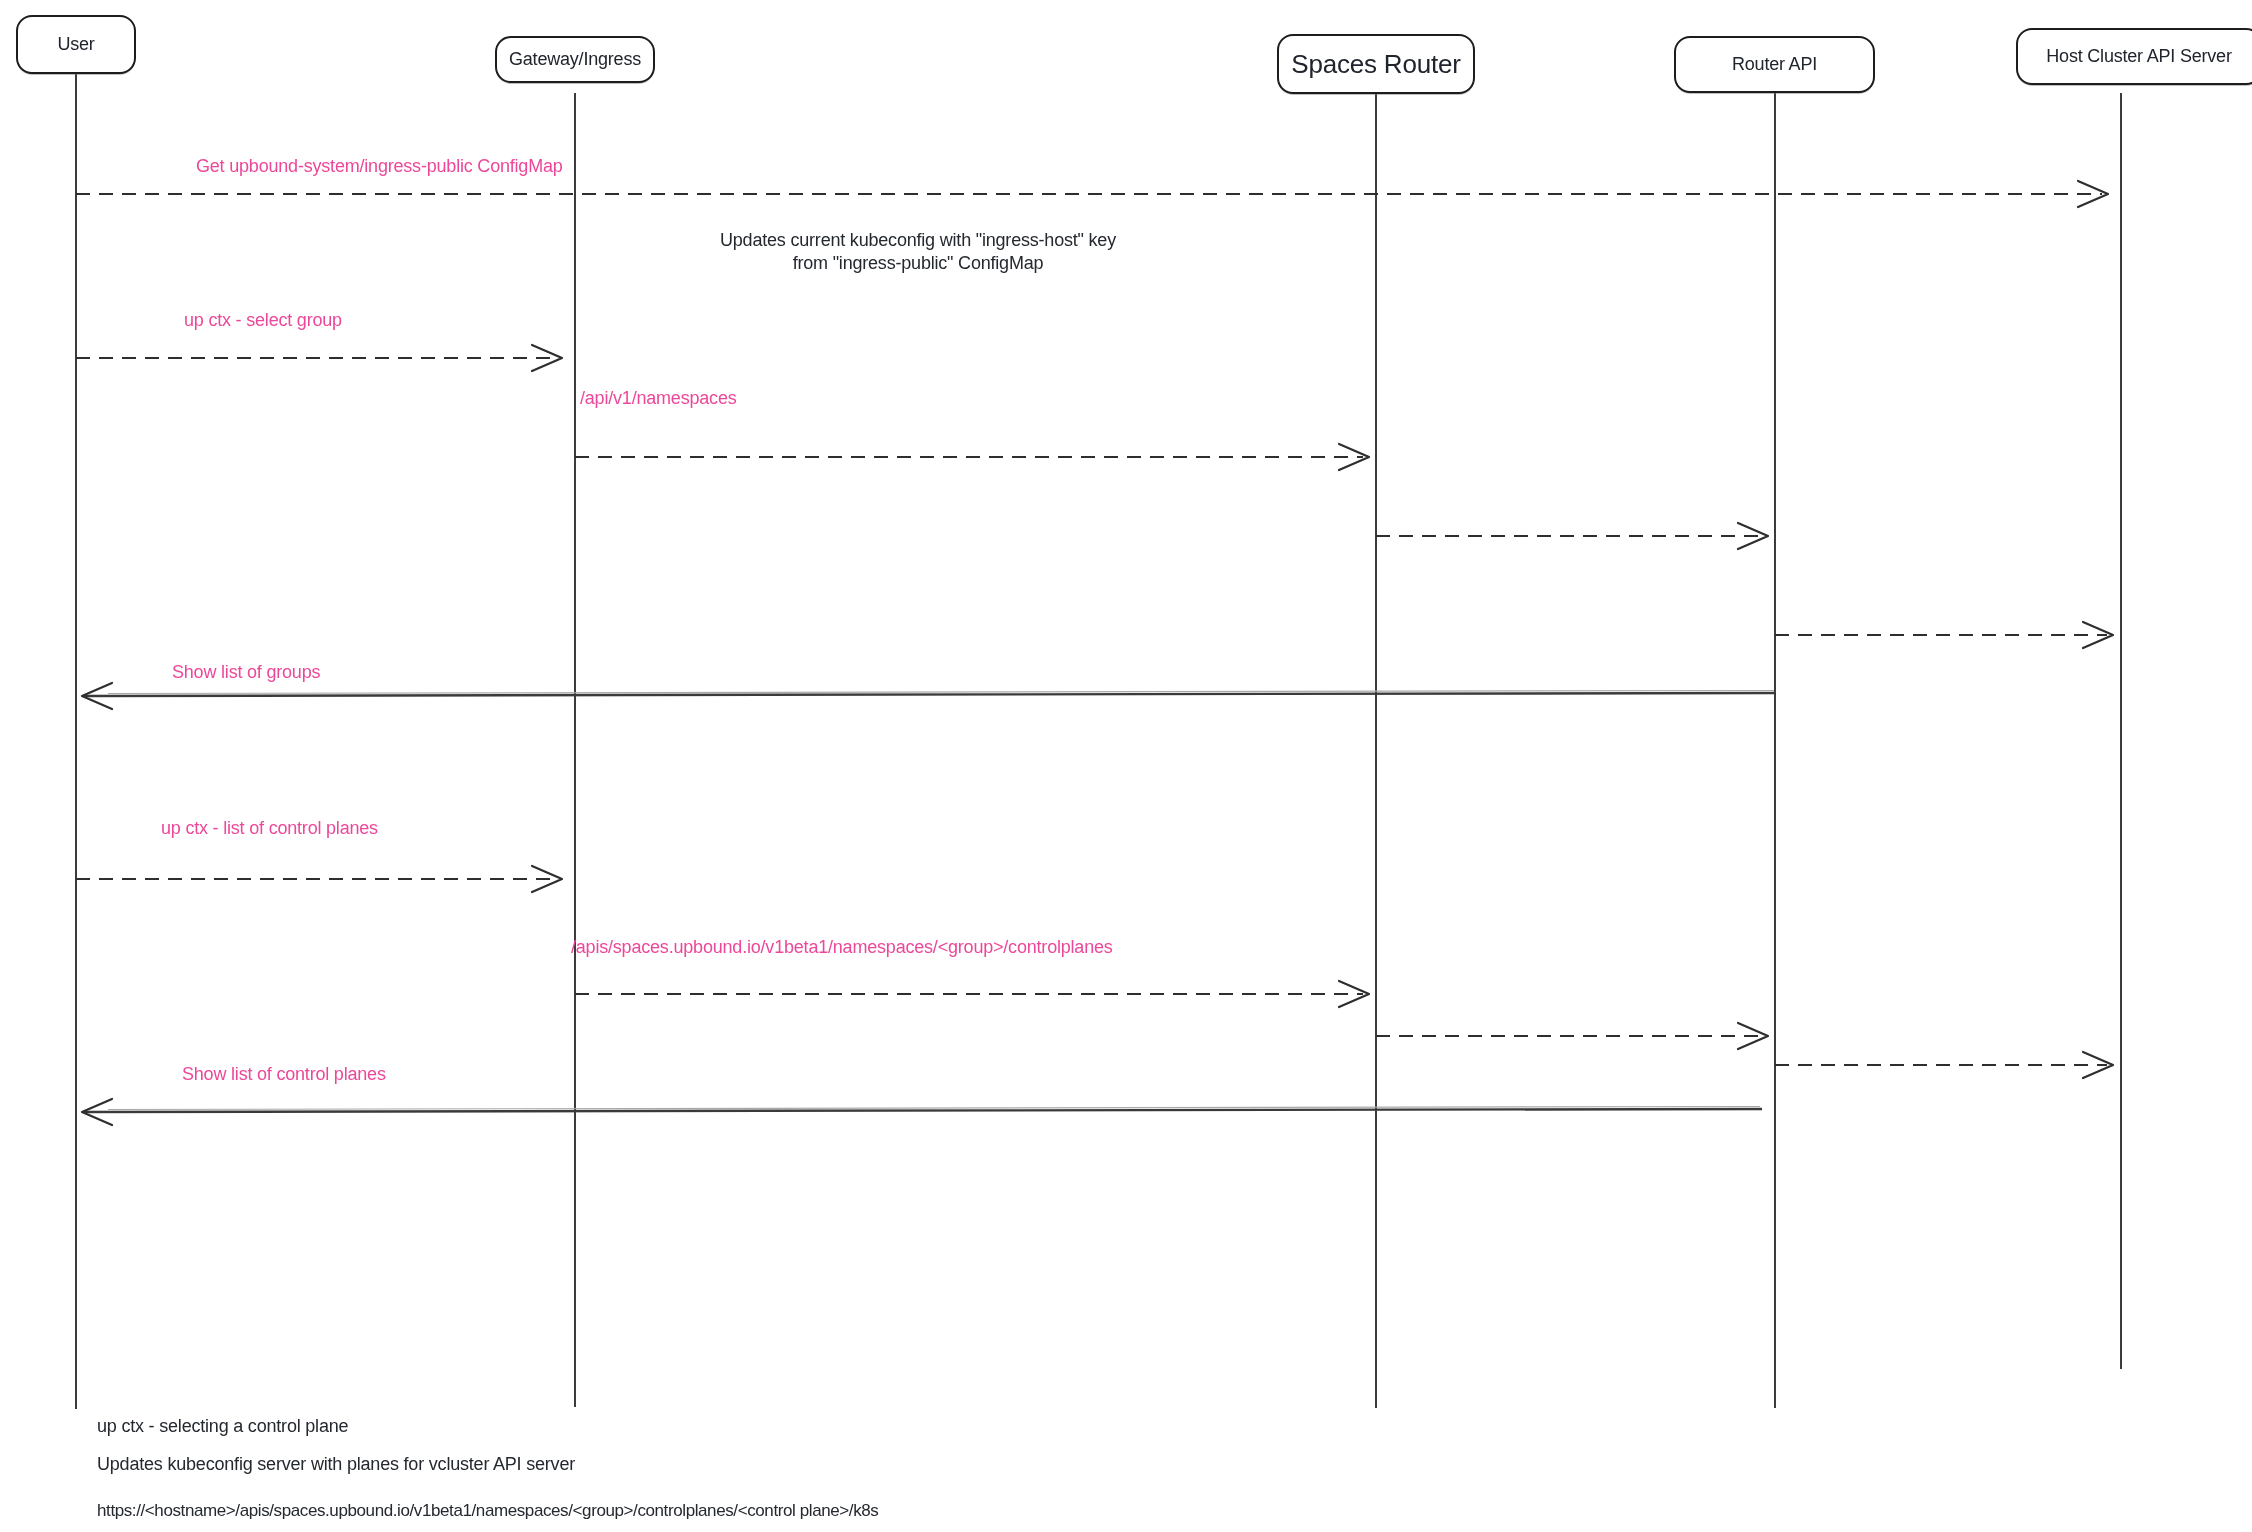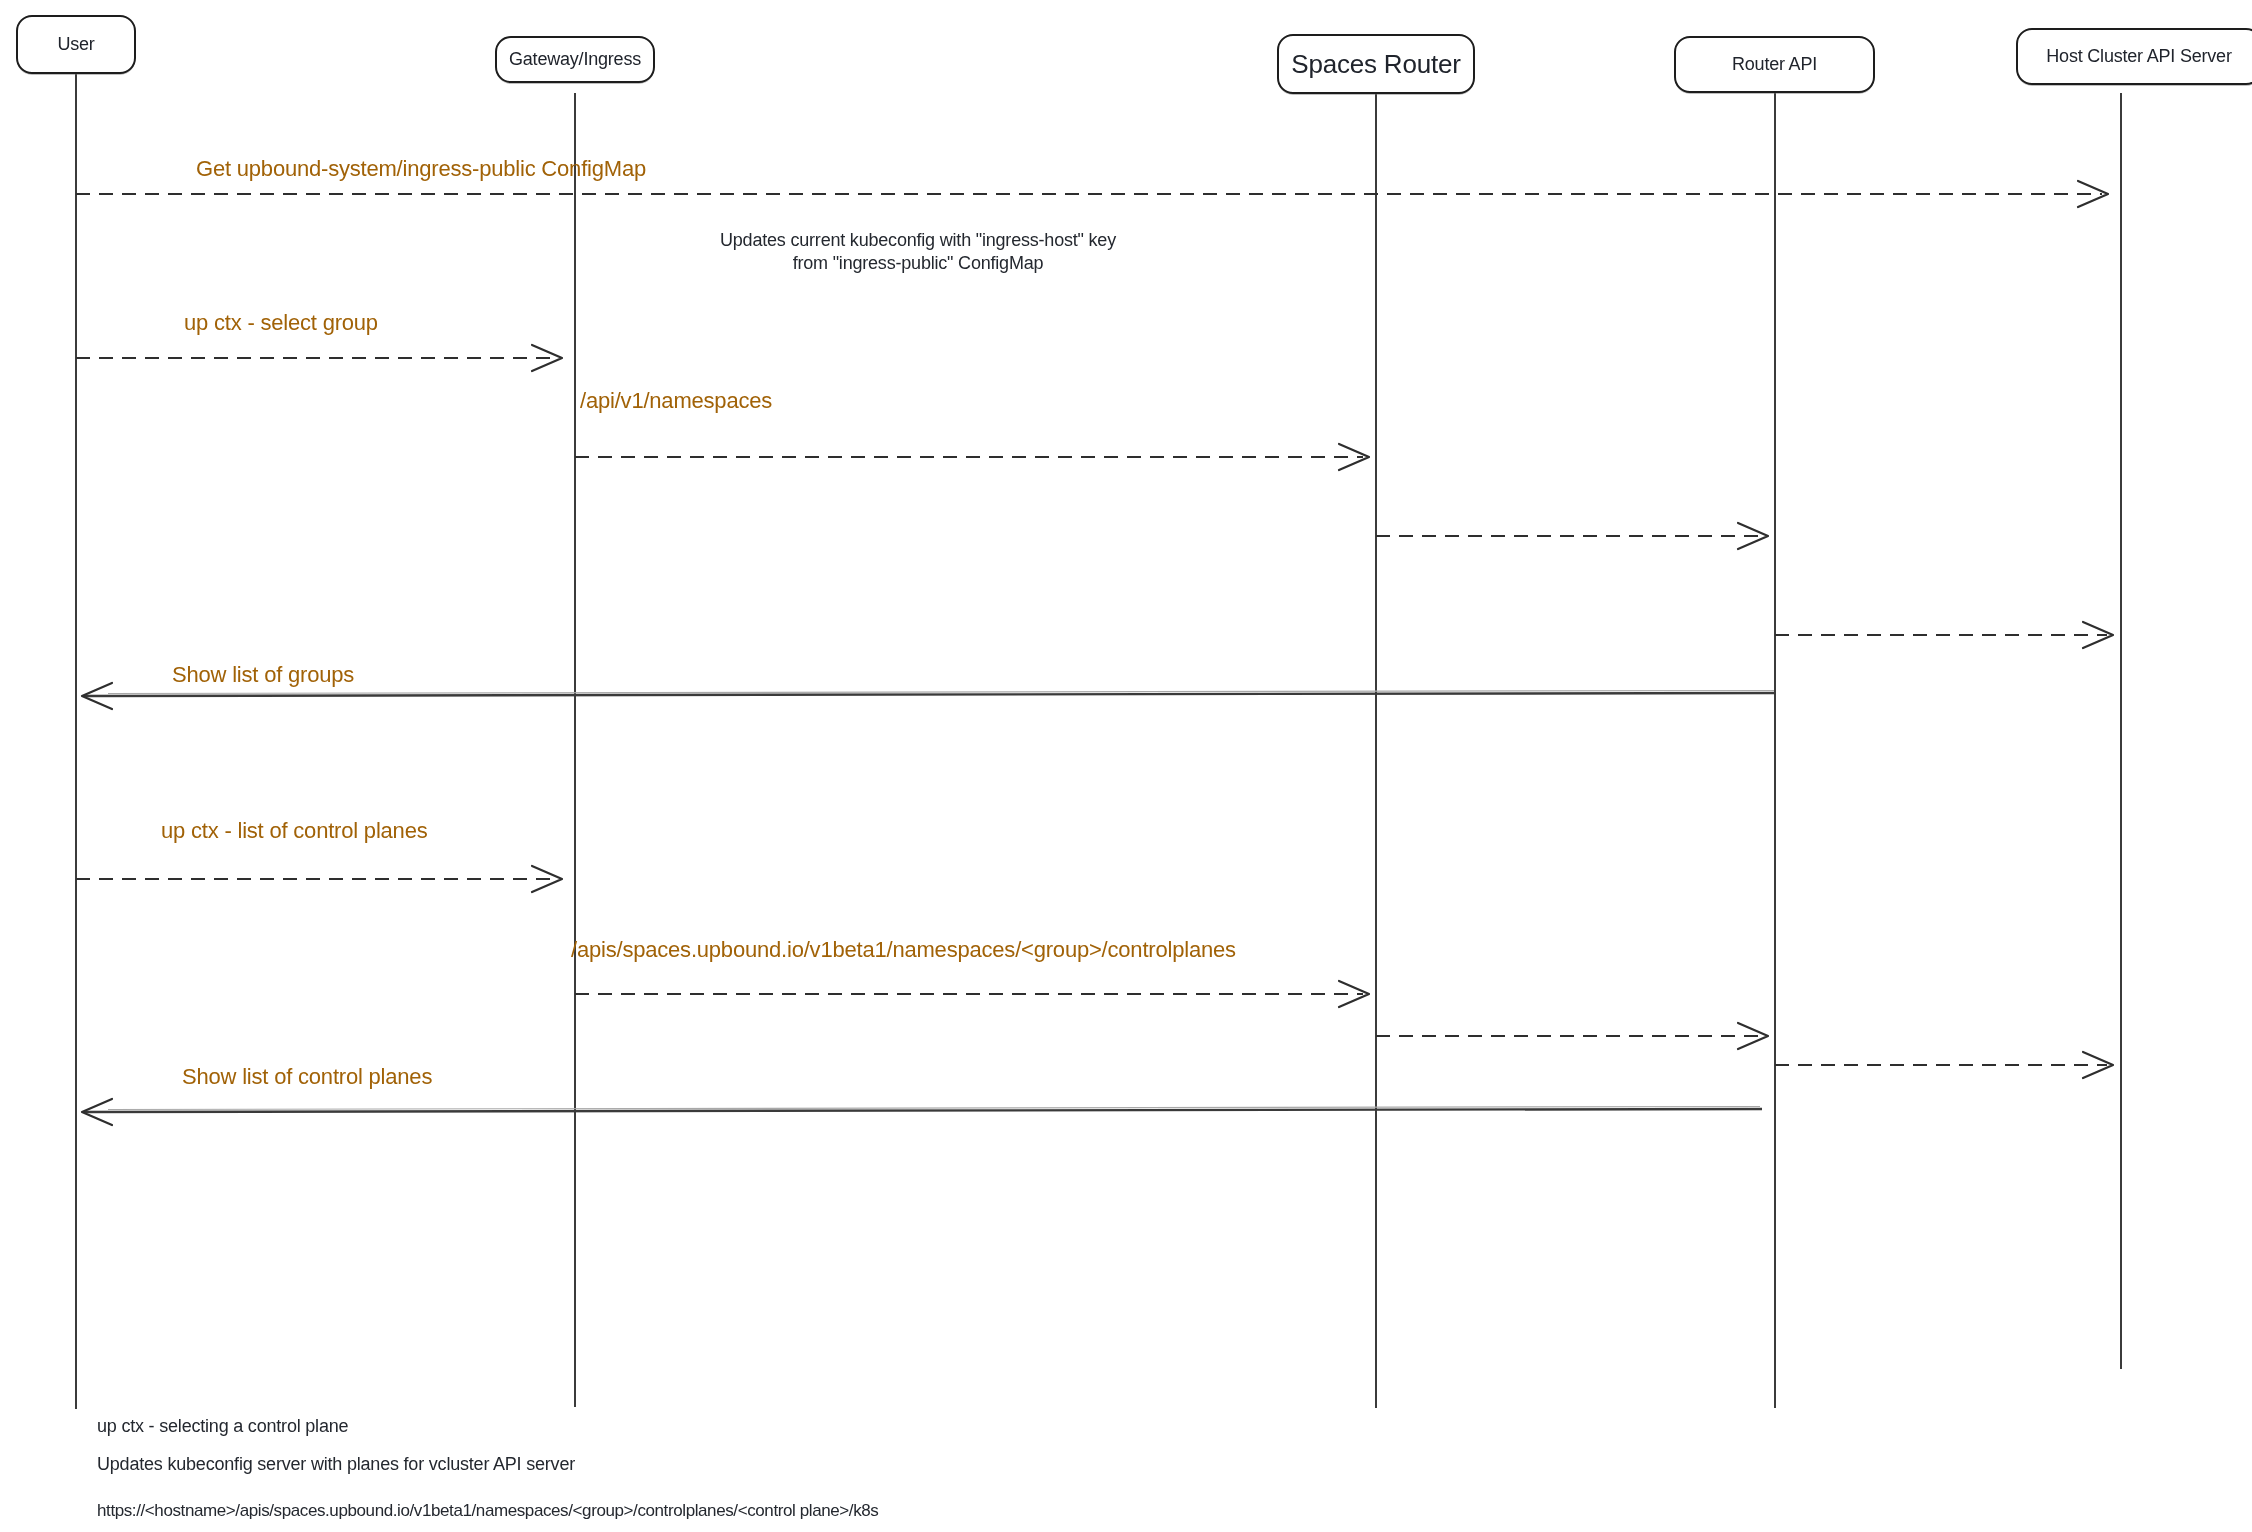--- a/index.html
+++ b/index.html
@@ -20,22 +20,22 @@
     display:flex;align-items:center;justify-content:center;
     font-size:18px;letter-spacing:-0.2px;color:#20242c;
     box-sizing:border-box;
     z-index:3;
   }
   .actor-box.big{font-size:26px;}
   .lifeline{
     position:absolute;width:2px;background:#3b3b3b;z-index:1;
   }
   .msg-label{
-    position:absolute;font-size:22px;letter-spacing:-0.2px;
-    color:#a16207;white-space:nowrap;z-index:4;
+    position:absolute;font-size:18px;letter-spacing:-0.2px;
+    color:#ec4899;white-space:nowrap;z-index:4;
   }
   .note-label{
     position:absolute;font-size:18px;letter-spacing:-0.2px;
     color:#24282f;text-align:center;line-height:23px;z-index:4;
   }
   .footnote{
     position:absolute;font-size:18px;letter-spacing:-0.2px;
     color:#24282f;white-space:nowrap;z-index:4;
   }
   .footnote.small{font-size:17px;letter-spacing:-0.4px;}

